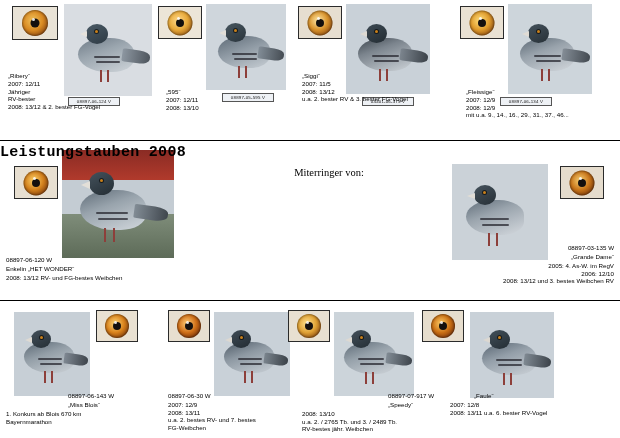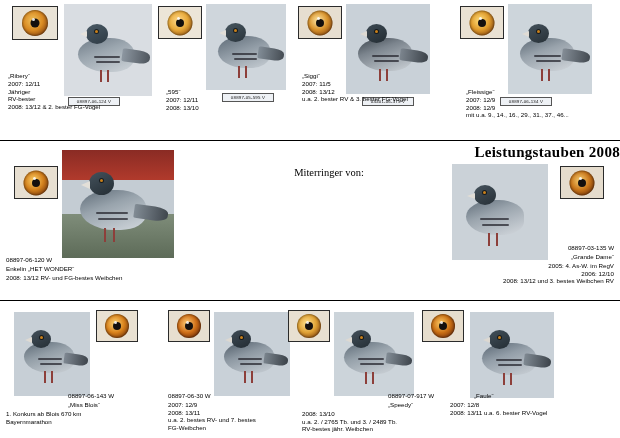--- a/index.html
+++ b/index.html
@@ -118,22 +118,22 @@
   .rule {
     position: absolute;
     background: #000;
     height: 1px;
   }
 
   
   .title {
     position: absolute;
     width: 100%;
-    text-align: right;
-    font-family: Liberation Serif, serif;
+    text-align: left;
+    font-family: Liberation Mono, monospace;
     font-weight: bold;
     font-size: 15px;
     letter-spacing: .3px;
   }
   .subtitle {
     position: absolute;
     width: 100%;
     text-align: center;
     font-family: "Liberation Serif", serif;
     font-size: 10.5px;

